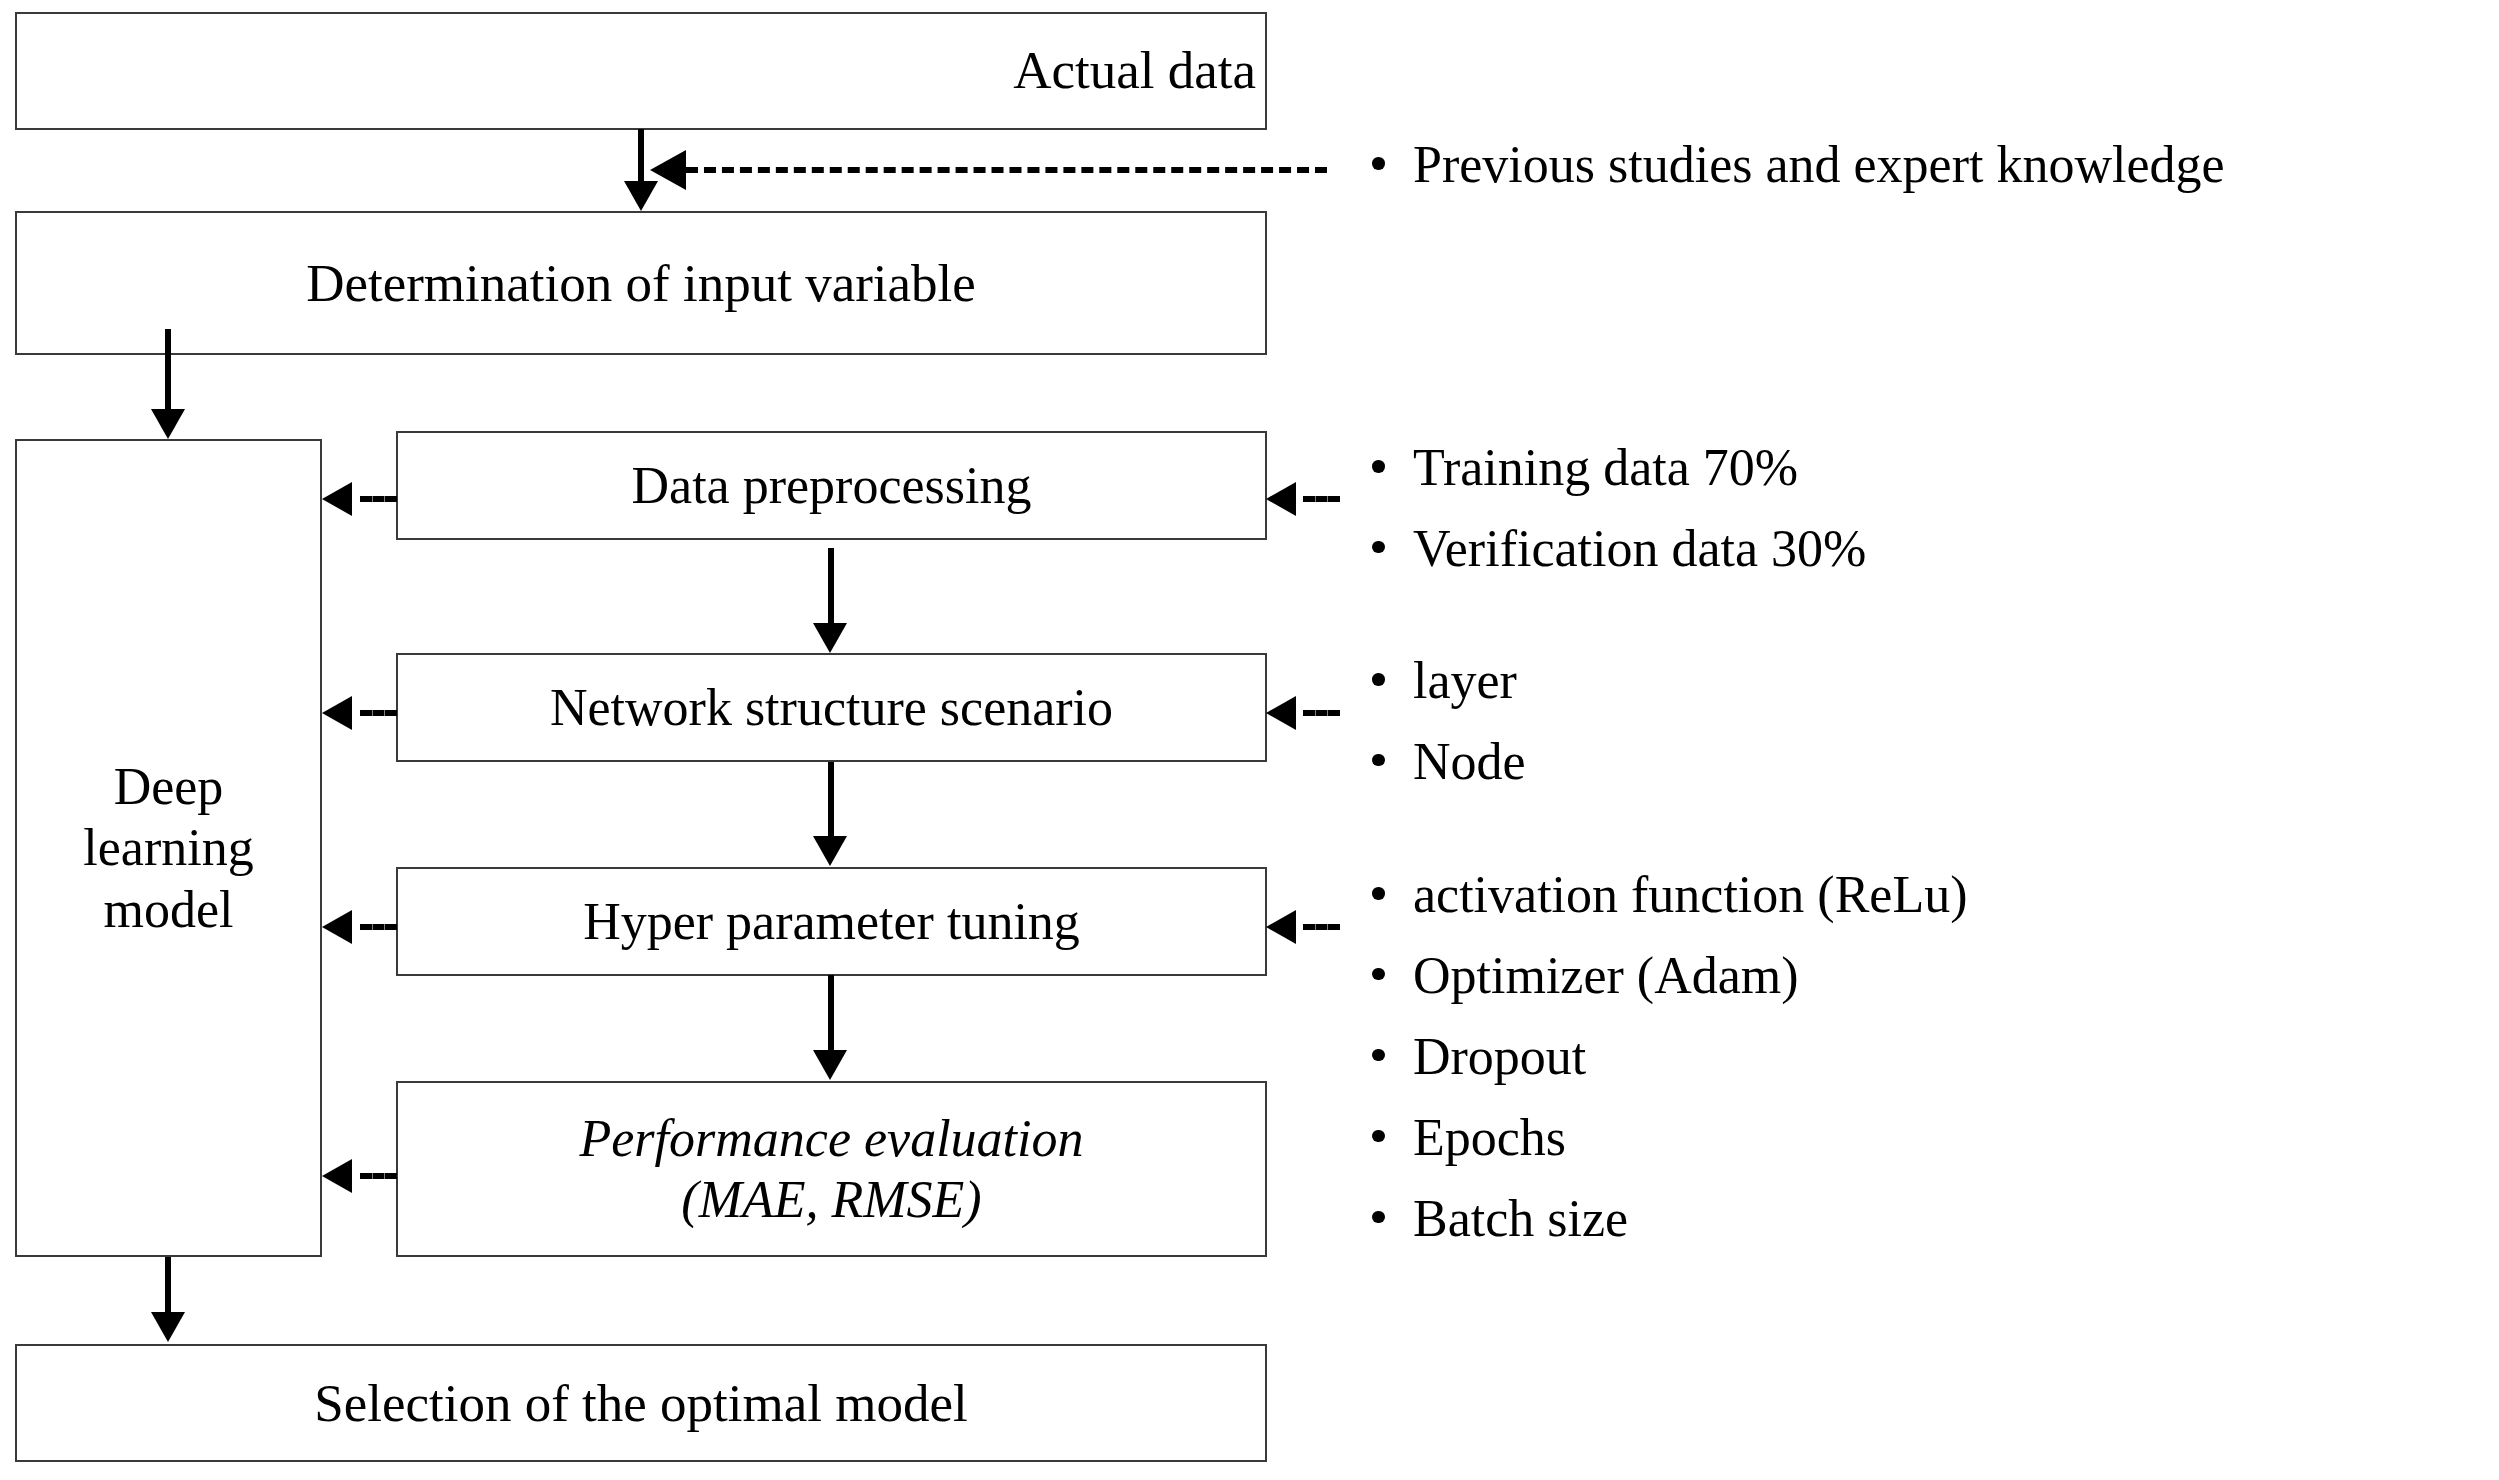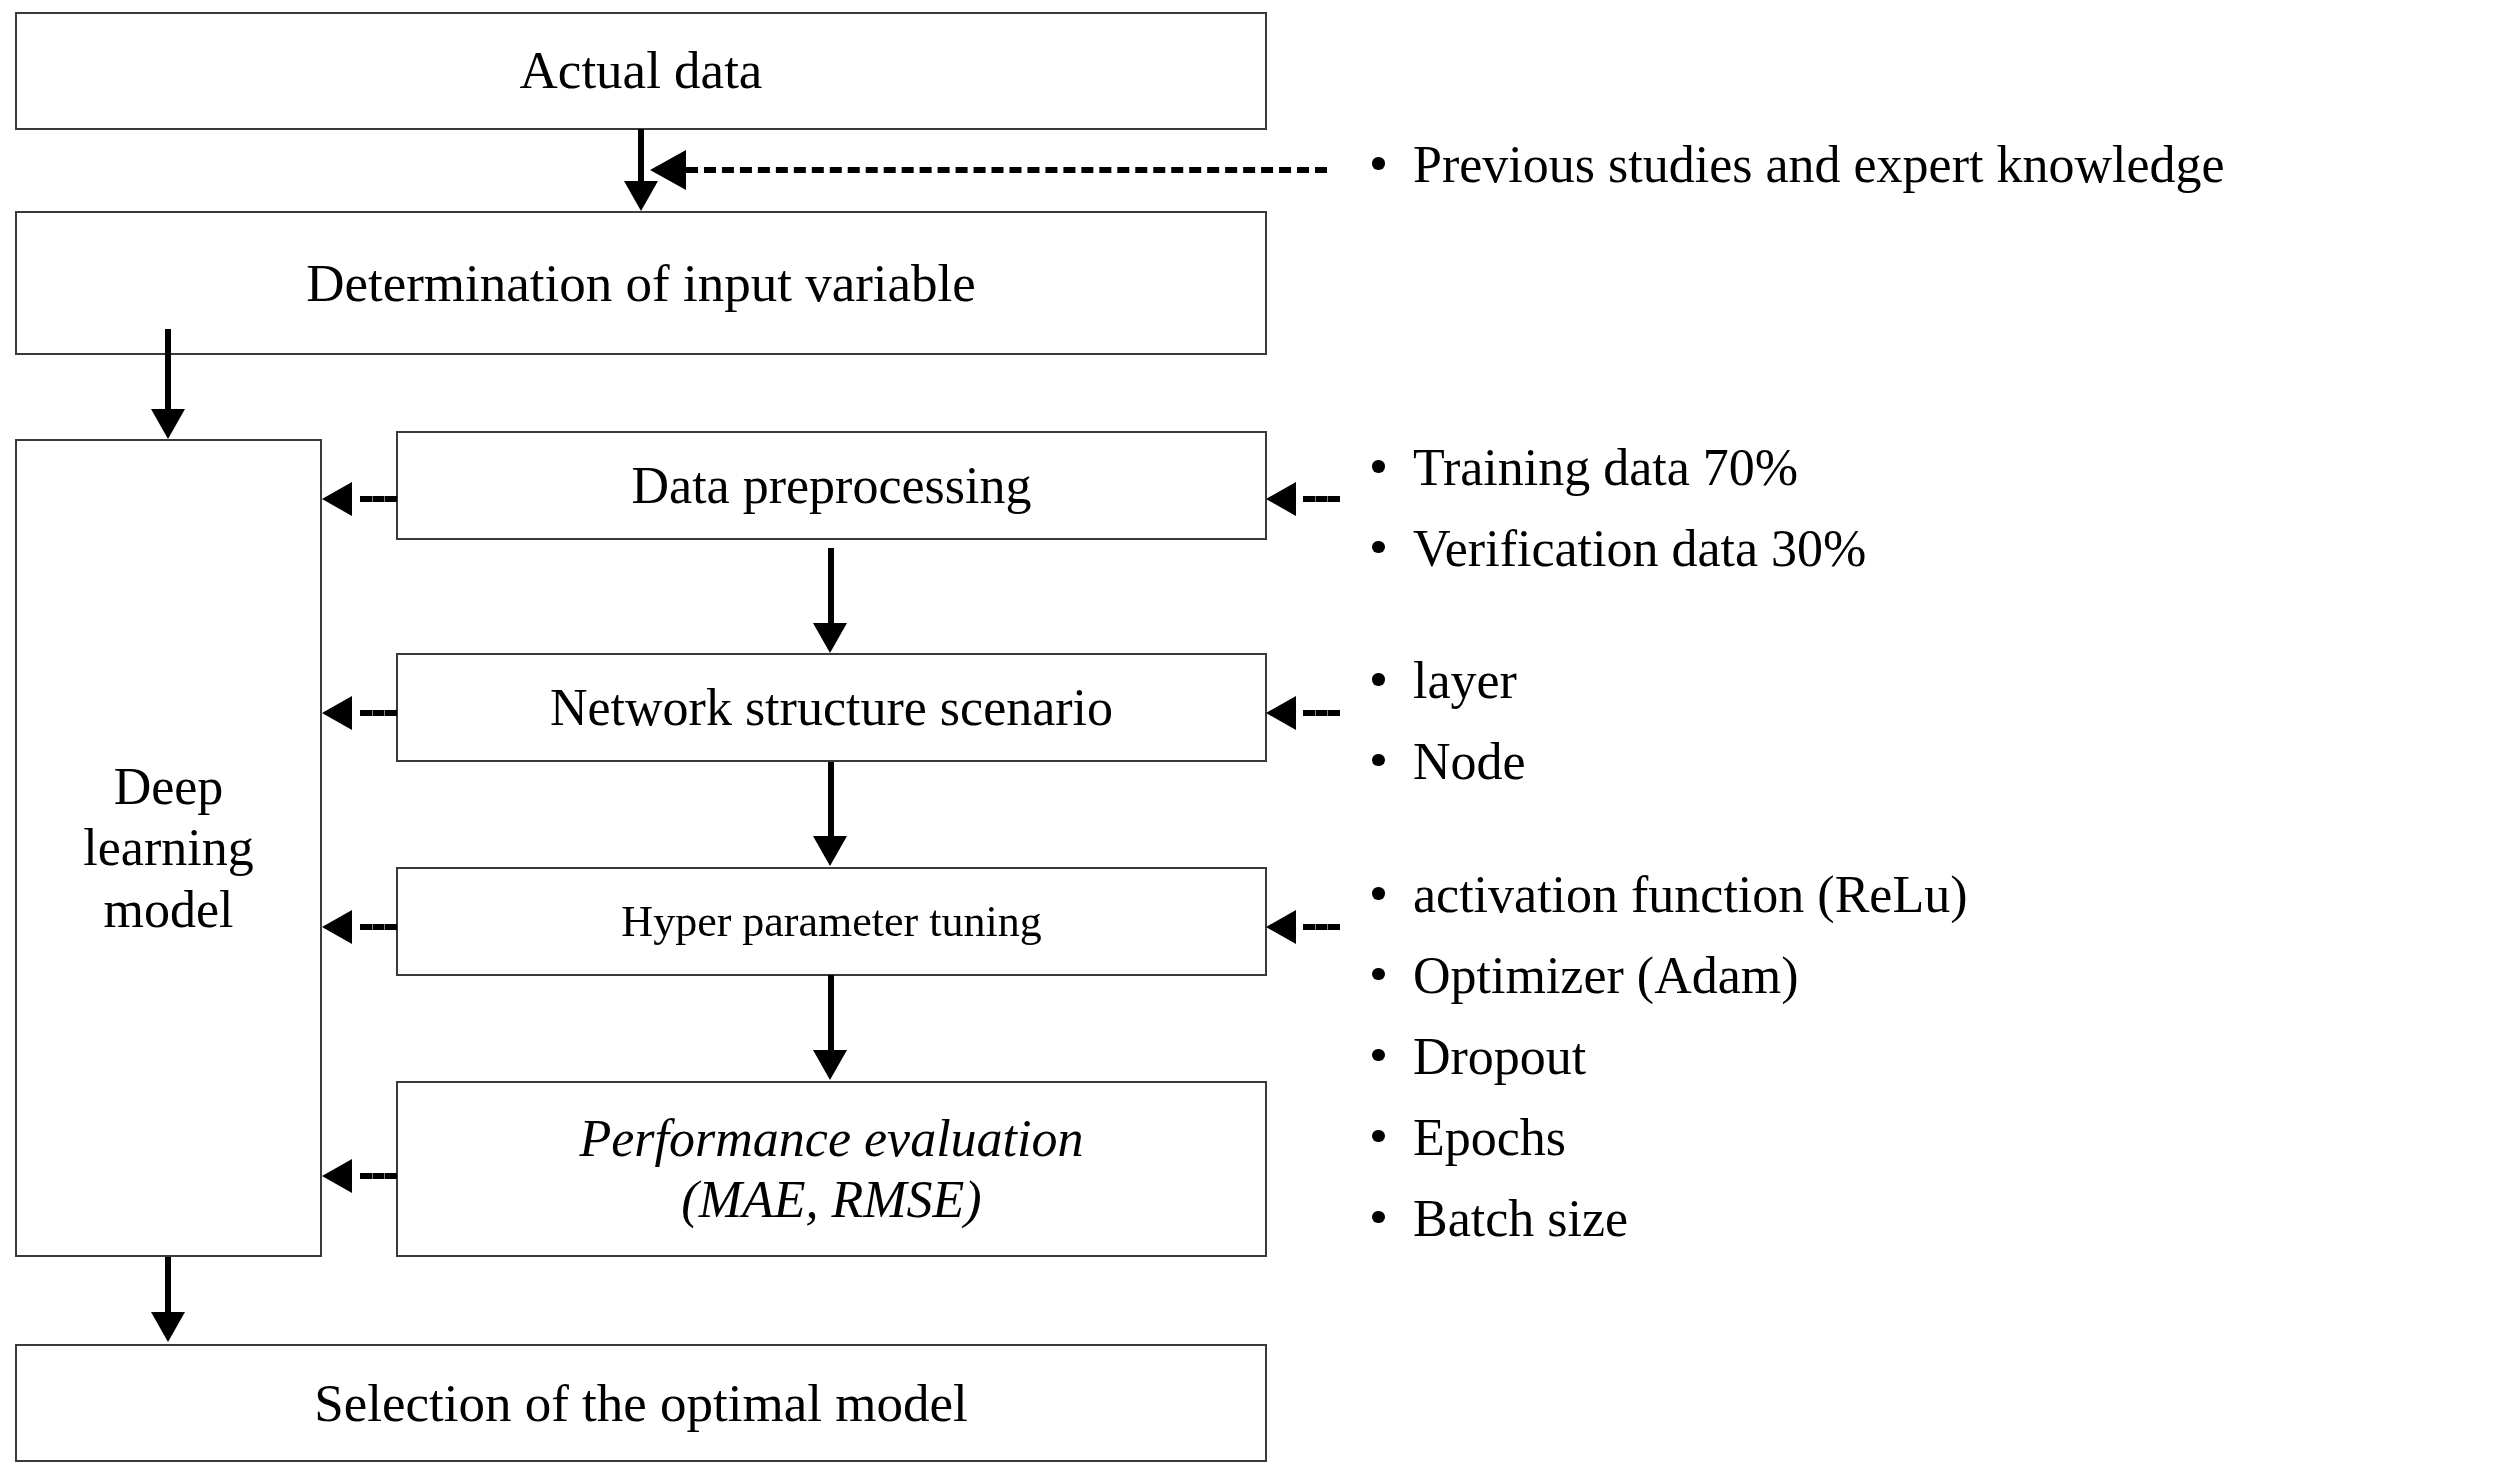--- a/index.html
+++ b/index.html
@@ -30,26 +30,26 @@
     line-height: 1.18;
     color: #000000;
   }
   .box .box-label {
     display: block;
     padding: 0 9px;
     white-space: pre-line;
   }
 
   
-  #node-actual-data      { left: 15px;  top: 11.6px;   width: 1252px; height: 118px; font-size: 53px; }
+  #node-actual-data      { left: 15px;  top: 11.6px;   width: 1252px; height: 118px; font-size: 53px; justify-content: flex-end; }
   #node-input-variable   { left: 15px;  top: 211px;  width: 1252px; height: 144px; font-size: 53px; }
   #node-deep-model       { left: 15px;  top: 439px;  width: 307px;  height: 818px; font-size: 52px; }
   #node-preprocessing    { left: 396px; top: 431px;  width: 871px;  height: 109px; font-size: 52px; }
   #node-network-scenario { left: 396px; top: 653px;  width: 871px;  height: 109px; font-size: 52px; }
-  #node-hyper-tuning     { left: 396px; top: 867px;  width: 871px;  height: 109px; font-size: 44px; }
+  #node-hyper-tuning     { left: 396px; top: 867px;  width: 871px;  height: 109px; font-size: 52px; }
   #node-performance-eval { left: 396px; top: 1081px; width: 871px;  height: 176px; font-size: 52px; font-style: italic; }
   #node-optimal-model    { left: 15px;  top: 1344px; width: 1252px; height: 118px; font-size: 53px; }
 
   
   .v-line {
     position: absolute;
     width: 6.2px;
     background: #000000;
   }
   .v-arrow-head {

